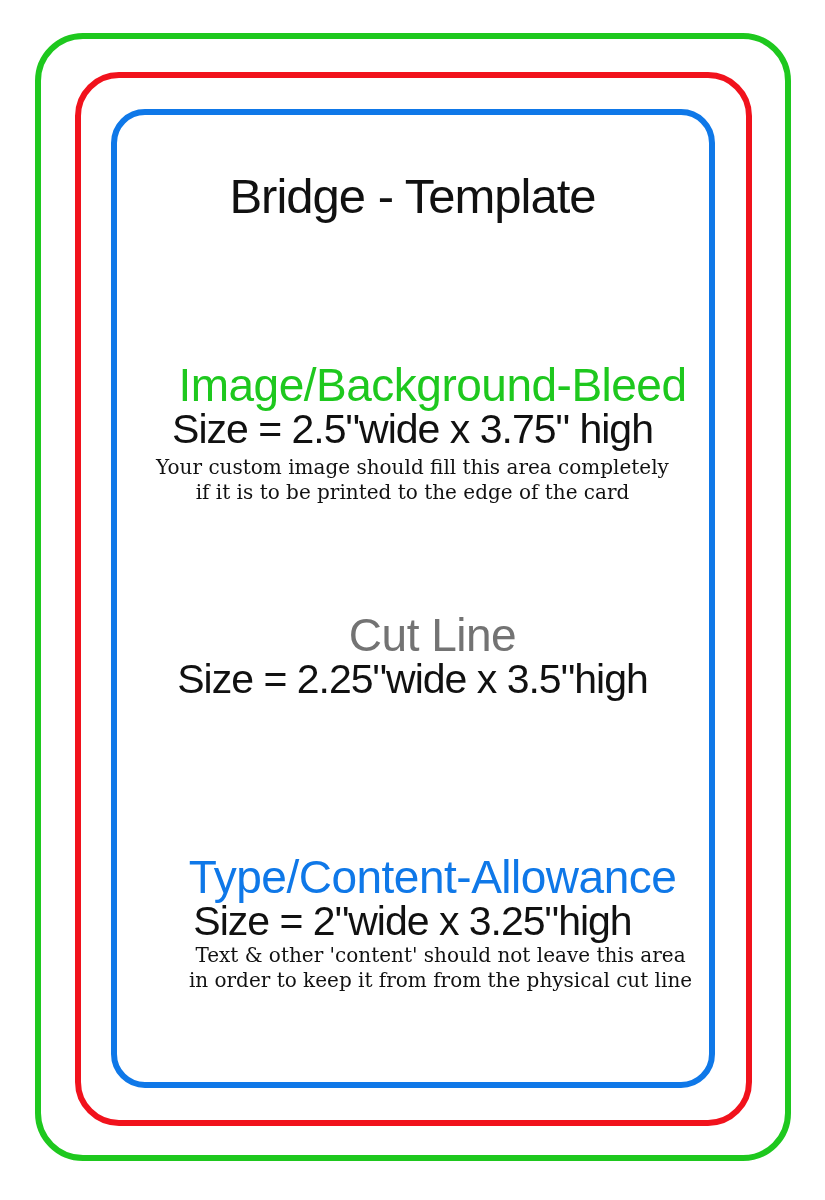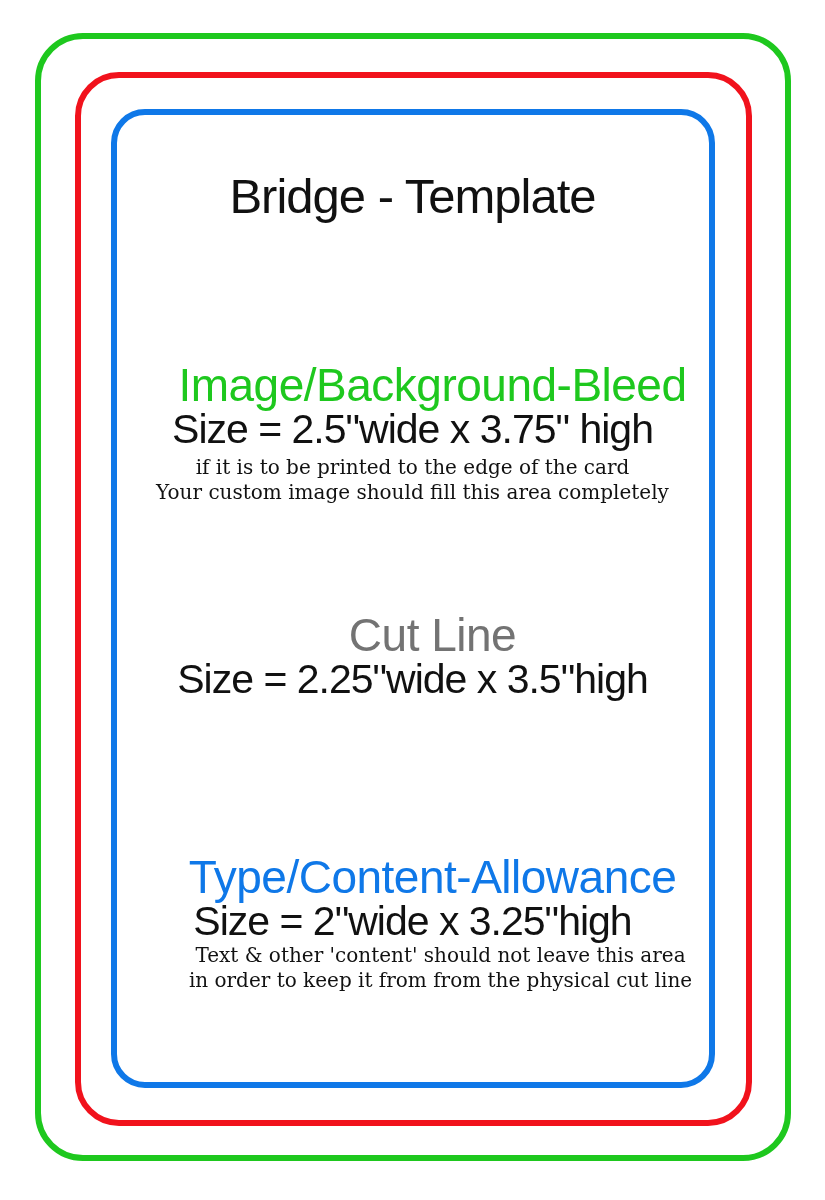--- a/index.html
+++ b/index.html
@@ -87,22 +87,22 @@
 
   <div class="frame frame-green" style="border-color: rgb(30, 200, 30);"></div>
   <div class="frame frame-red" style="border-color: rgb(241, 18, 28);"></div>
   <div class="frame frame-blue" style="border-color: rgb(15, 120, 232);"></div>
 
   <div class="textblock card-title">Bridge - Template</div>
 
   <div class="textblock section-heading s1-heading" style="color: rgb(30, 200, 30);">Image/Background-Bleed</div>
   <div class="textblock section-size s1-size">Size = 2.5"wide x 3.75" high</div>
   <div class="textblock section-desc s1-desc">
+    <div>Your custom image should fill this area completely</div>
     <div>if it is to be printed to the edge of the card</div>
-    <div>Your custom image should fill this area completely</div>
   </div>
 
   <div class="textblock section-heading s2-heading" style="color: #737373;">Cut Line</div>
   <div class="textblock section-size s2-size">Size = 2.25"wide x 3.5"high</div>
 
   <div class="textblock section-heading s3-heading" style="color: rgb(15, 120, 232);">Type/Content-Allowance</div>
   <div class="textblock section-size s3-size">Size = 2"wide x 3.25"high</div>
   <div class="textblock section-desc s3-desc">
     <div>Text &amp; other 'content' should not leave this area</div>
     <div>in order to keep it from from the physical cut line</div>

